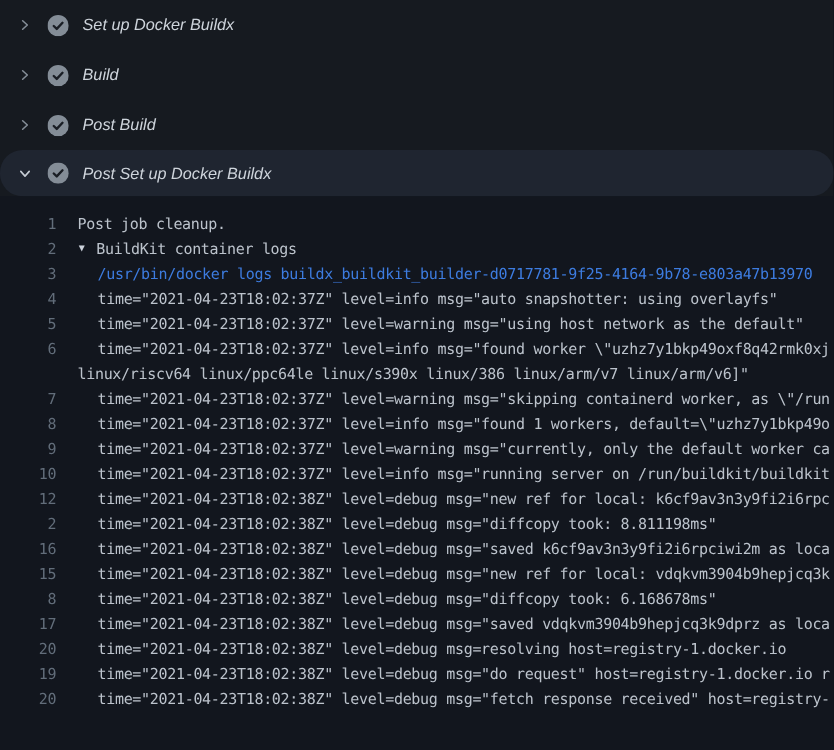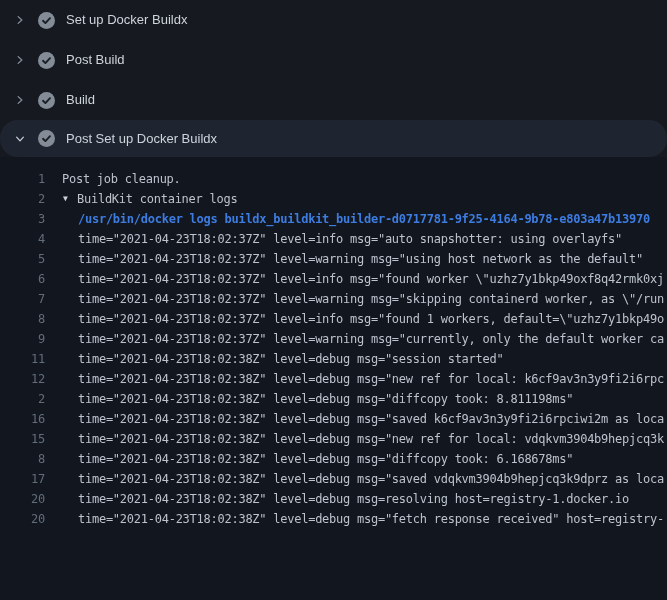--- a/index.html
+++ b/index.html
@@ -6,21 +6,21 @@
   html,body { background:#0d1117; }
   .app {
     position:relative; width:667px; height:600px;
     background:#161a20; overflow:hidden;
     font-family:"Liberation Sans", sans-serif;
   }
   
   .steps { width:100%; }
   .step {
     height:40px; display:flex; align-items:center;
-    padding:0 12px; cursor:pointer;
+    padding:0 12px; cursor:pointer;font-style:italic;
   }
   .step.expanded {
     height:37px; background:#1f2530; border-radius:18px;
   }
   .chev {
     width:16px; height:16px; display:flex; align-items:center; justify-content:center;
     margin-right:10px; flex:0 0 16px;
   }
   .check {
     width:17px; height:17px; display:flex; margin-right:11px; flex:0 0 17px;
@@ -43,21 +43,21 @@
     user-select:none; cursor:pointer;
   }
   .log-text { white-space:pre; }
   .kind-base    { padding-left:17px; }
   .kind-cont    { padding-left:17px; }
   .kind-group   { padding-left:18px; display:flex; align-items:center; }
   .kind-group .tri {
     font-size:8px; color:#ccd2dc; width:10px; margin-right:4px;
     display:inline-block; line-height:20px;
   }
-  .kind-command { padding-left:33px; color:#3d7ce0; font-weight:bold; }
+  .kind-command { padding-left:33px; color:#3d7ce0; font-weight:normal; }
   .kind-log     { padding-left:33px; }
 </style>
 </head>
 <body>
 
 <div class="app">
 
   <div class="steps">
 
     <div class="step">
@@ -80,36 +80,36 @@
         <svg width="12" height="12" viewBox="0 0 16 16">
             <path d="M5.5 3.5 L10.5 8 L5.5 12.5" fill="none" stroke="#848d97" stroke-width="1.7" stroke-linecap="round" stroke-linejoin="round"></path>
           </svg>
       </span>
       <span class="check">
         <svg width="17" height="17" viewBox="0 0 17 17">
             <circle cx="8.5" cy="8.5" r="8.5" fill="#848d97"></circle>
             <path d="M5 8.8 L7.4 11.1 L12 6.2" fill="none" stroke="#1a1e25" stroke-width="1.9" stroke-linecap="round" stroke-linejoin="round"></path>
           </svg>
       </span>
-      <span class="step-label">Post Build</span>
+      <span class="step-label">Build</span>
     </div>
 
     <div class="step">
       <span class="chev">
         <svg width="12" height="12" viewBox="0 0 16 16">
             <path d="M5.5 3.5 L10.5 8 L5.5 12.5" fill="none" stroke="#848d97" stroke-width="1.7" stroke-linecap="round" stroke-linejoin="round"></path>
           </svg>
       </span>
       <span class="check">
         <svg width="17" height="17" viewBox="0 0 17 17">
             <circle cx="8.5" cy="8.5" r="8.5" fill="#848d97"></circle>
             <path d="M5 8.8 L7.4 11.1 L12 6.2" fill="none" stroke="#1a1e25" stroke-width="1.9" stroke-linecap="round" stroke-linejoin="round"></path>
           </svg>
       </span>
-      <span class="step-label">Build</span>
+      <span class="step-label">Post Build</span>
     </div>
 
     <div class="step expanded">
       <span class="chev">
         <svg width="12" height="12" viewBox="0 0 16 16">
             <path d="M3.5 5.5 L8 10.5 L12.5 5.5" fill="none" stroke="#c6ccd4" stroke-width="1.7" stroke-linecap="round" stroke-linejoin="round"></path>
           </svg>
       </span>
       <span class="check">
         <svg width="17" height="17" viewBox="0 0 17 17">
@@ -123,28 +123,30 @@
   </div>
 
   <div class="log">
     <div>
         <div class="log-row"><div class="log-num">1</div><div class="log-text kind-base">Post job cleanup.</div></div>
         <div class="log-row"><div class="log-num">2</div><div class="log-text kind-group"><span class="tri">▼</span><span>BuildKit container logs</span></div></div>
         <div class="log-row"><div class="log-num">3</div><div class="log-text kind-command">/usr/bin/docker logs buildx_buildkit_builder-d0717781-9f25-4164-9b78-e803a47b13970</div></div>
         <div class="log-row"><div class="log-num">4</div><div class="log-text kind-log">time="2021-04-23T18:02:37Z" level=info msg="auto snapshotter: using overlayfs"</div></div>
         <div class="log-row"><div class="log-num">5</div><div class="log-text kind-log">time="2021-04-23T18:02:37Z" level=warning msg="using host network as the default"</div></div>
         <div class="log-row"><div class="log-num">6</div><div class="log-text kind-log">time="2021-04-23T18:02:37Z" level=info msg="found worker \"uzhz7y1bkp49oxf8q42rmk0xj</div></div>
+        <div class="log-row"><div class="log-num"></div><div class="log-text kind-cont">linux/riscv64 linux/ppc64le linux/s390x linux/386 linux/arm/v7 linux/arm/v6]"</div></div>
         <div class="log-row"><div class="log-num">7</div><div class="log-text kind-log">time="2021-04-23T18:02:37Z" level=warning msg="skipping containerd worker, as \"/run</div></div>
         <div class="log-row"><div class="log-num">8</div><div class="log-text kind-log">time="2021-04-23T18:02:37Z" level=info msg="found 1 workers, default=\"uzhz7y1bkp49o</div></div>
         <div class="log-row"><div class="log-num">9</div><div class="log-text kind-log">time="2021-04-23T18:02:37Z" level=warning msg="currently, only the default worker ca</div></div>
-        <div class="log-row"><div class="log-num">11</div><div class="log-text kind-log">time="2021-04-23T18:02:38Z" level=debug msg="session started"</div></div>
+        <div class="log-row"><div class="log-num">10</div><div class="log-text kind-log">time="2021-04-23T18:02:37Z" level=info msg="running server on /run/buildkit/buildkit</div></div>
         <div class="log-row"><div class="log-num">12</div><div class="log-text kind-log">time="2021-04-23T18:02:38Z" level=debug msg="new ref for local: k6cf9av3n3y9fi2i6rpc</div></div>
         <div class="log-row"><div class="log-num">2</div><div class="log-text kind-log">time="2021-04-23T18:02:38Z" level=debug msg="diffcopy took: 8.811198ms"</div></div>
         <div class="log-row"><div class="log-num">16</div><div class="log-text kind-log">time="2021-04-23T18:02:38Z" level=debug msg="saved k6cf9av3n3y9fi2i6rpciwi2m as loca</div></div>
         <div class="log-row"><div class="log-num">15</div><div class="log-text kind-log">time="2021-04-23T18:02:38Z" level=debug msg="new ref for local: vdqkvm3904b9hepjcq3k</div></div>
         <div class="log-row"><div class="log-num">8</div><div class="log-text kind-log">time="2021-04-23T18:02:38Z" level=debug msg="diffcopy took: 6.168678ms"</div></div>
         <div class="log-row"><div class="log-num">17</div><div class="log-text kind-log">time="2021-04-23T18:02:38Z" level=debug msg="saved vdqkvm3904b9hepjcq3k9dprz as loca</div></div>
         <div class="log-row"><div class="log-num">20</div><div class="log-text kind-log">time="2021-04-23T18:02:38Z" level=debug msg=resolving host=registry-1.docker.io</div></div>
+        <div class="log-row"><div class="log-num">19</div><div class="log-text kind-log">time="2021-04-23T18:02:38Z" level=debug msg="do request" host=registry-1.docker.io r</div></div>
         <div class="log-row"><div class="log-num">20</div><div class="log-text kind-log">time="2021-04-23T18:02:38Z" level=debug msg="fetch response received" host=registry-</div></div>
       </div>
   </div>
 
 </div>
 
 </body></html>

